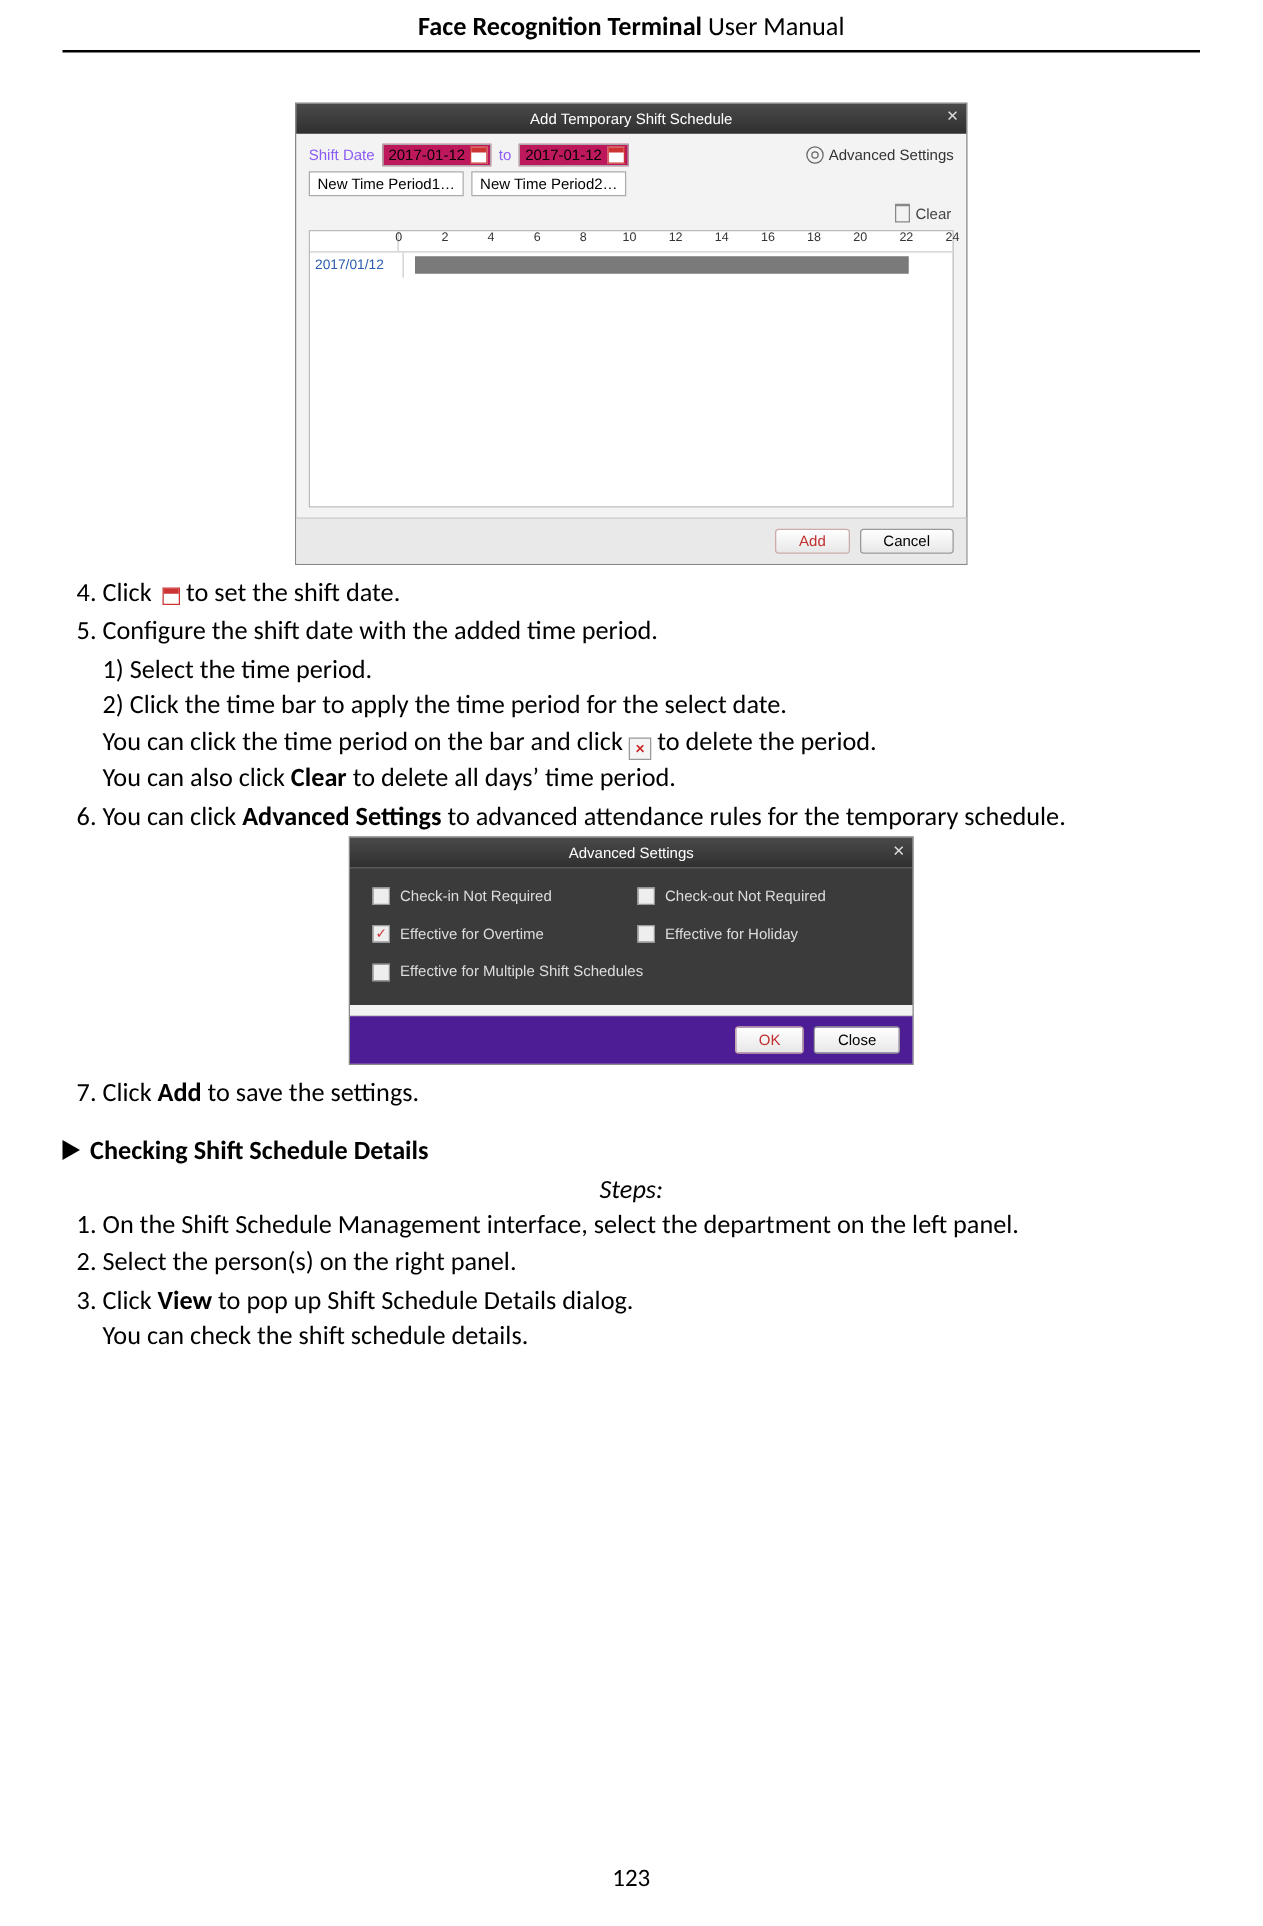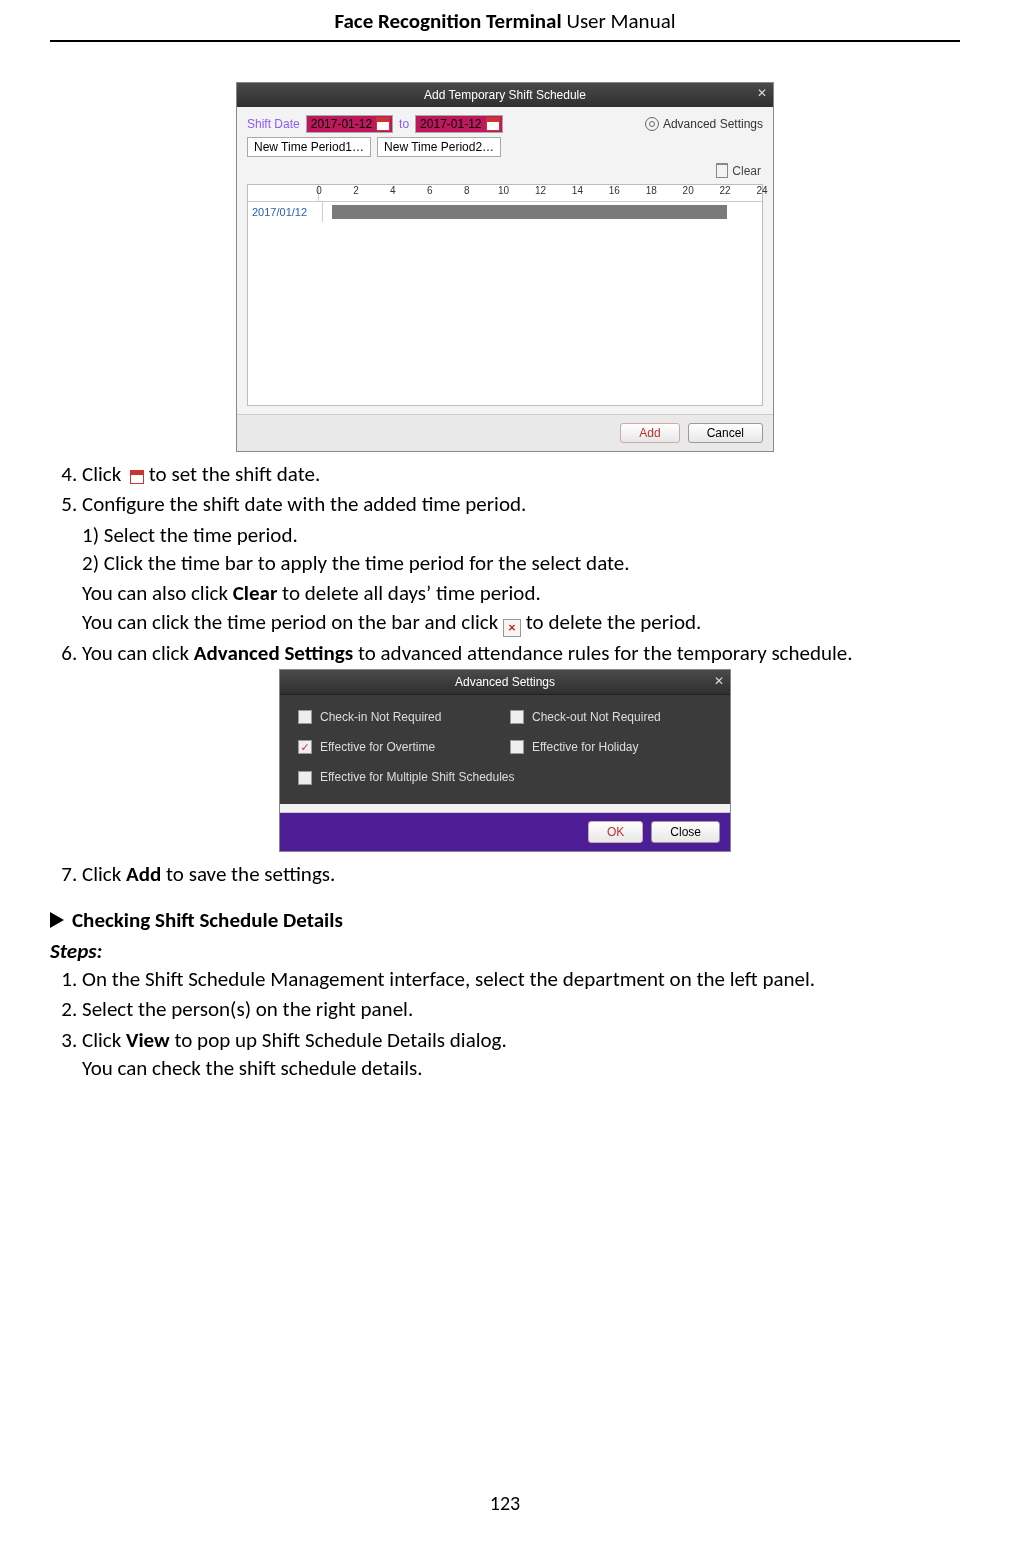--- a/index.html
+++ b/index.html
@@ -175,21 +175,21 @@
   }
   .sect{
     margin-top:18px;font-weight:700;font-size:21px;
     display:flex;align-items:center;gap:8px;
   }
   .arrow{
     display:inline-block;width:0;height:0;
     border-top:8px solid transparent;border-bottom:8px solid transparent;
     border-left:14px solid #000;
   }
-  .steps-lbl{font-style:italic;font-weight:700;margin-top:2px;}
+  .steps-lbl{font-style:italic;font-weight:400;margin-top:2px;text-align:center;}
 </style>
 </head>
 <body>
 
 <div class="page">
   <div class="header">
     <span class="bold">Face Recognition Terminal</span><span>  User Manual</span>
   </div>
 
   <div id="dlg1" class="dlg">
@@ -258,24 +258,24 @@
       <li>
         <span>Click </span><span class="cal-ico inline-ico"></span><span> to set the shift date.</span>
       </li>
       <li>
         <span>Configure the shift date with the added time period.</span>
         <ol class="sub">
           <li>1)   Select the time period.</li>
           <li>2)   Click the time bar to apply the time period for the select date.</li>
         </ol>
         <div>
-          <span>You can also click </span><b>Clear</b><span> to delete all days’ time period.</span>
+          <span>You can click the time period on the bar and click </span><span class="x-ico">×</span><span> to delete the period.</span>
         </div>
         <div>
-          <span>You can click the time period on the bar and click </span><span class="x-ico">×</span><span> to delete the period.</span>
+          <span>You can also click </span><b>Clear</b><span> to delete all days’ time period.</span>
         </div>
       </li>
       <li>
         <span>You can click </span><b>Advanced Settings</b><span> to advanced attendance rules for the temporary schedule.</span>
       </li>
     </ol>
 
     <div id="dlg2" class="dlg">
       <div class="ttl">
         <span>Advanced Settings</span>

